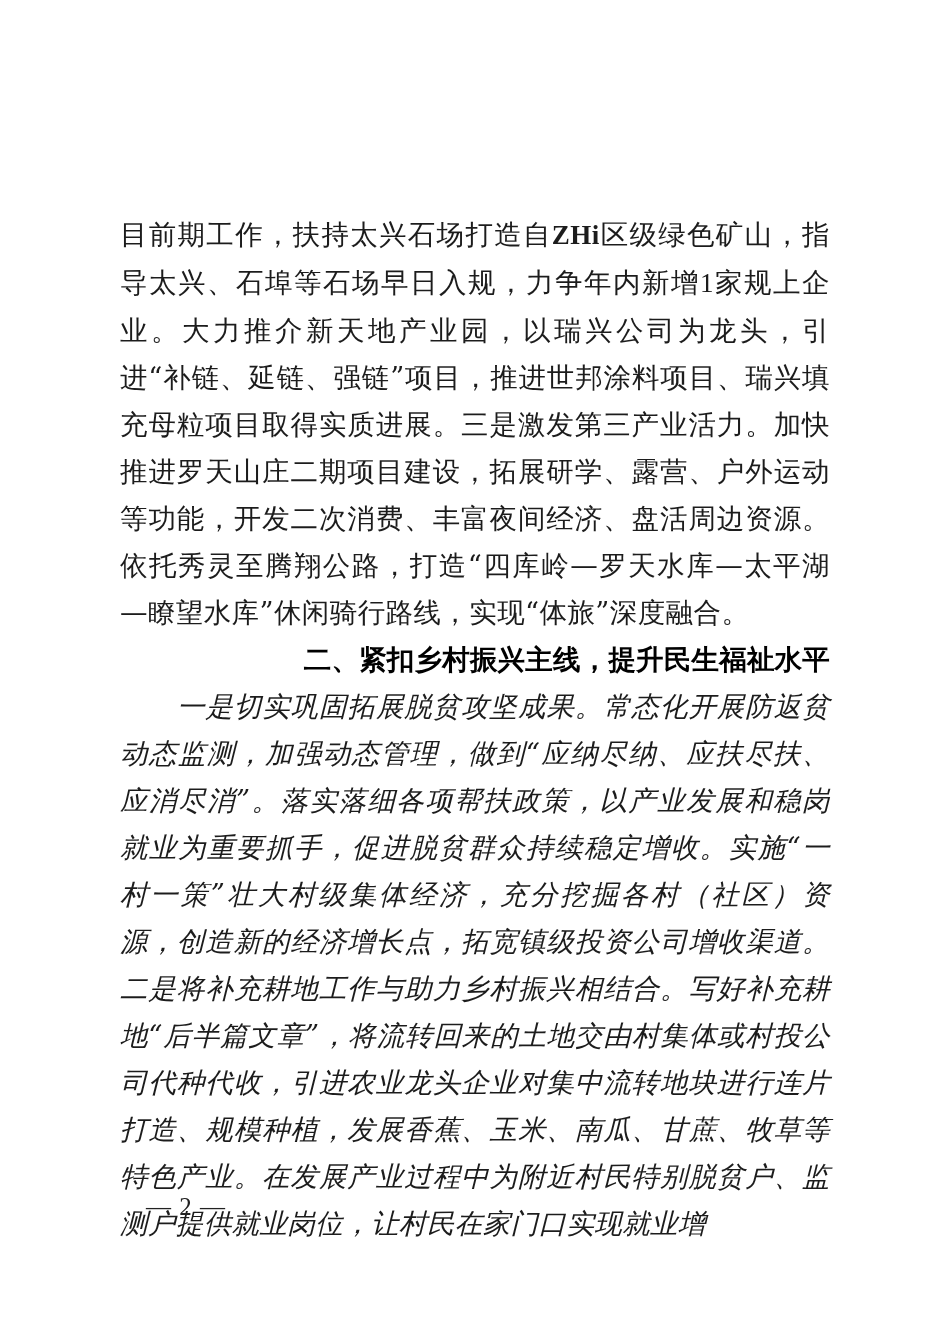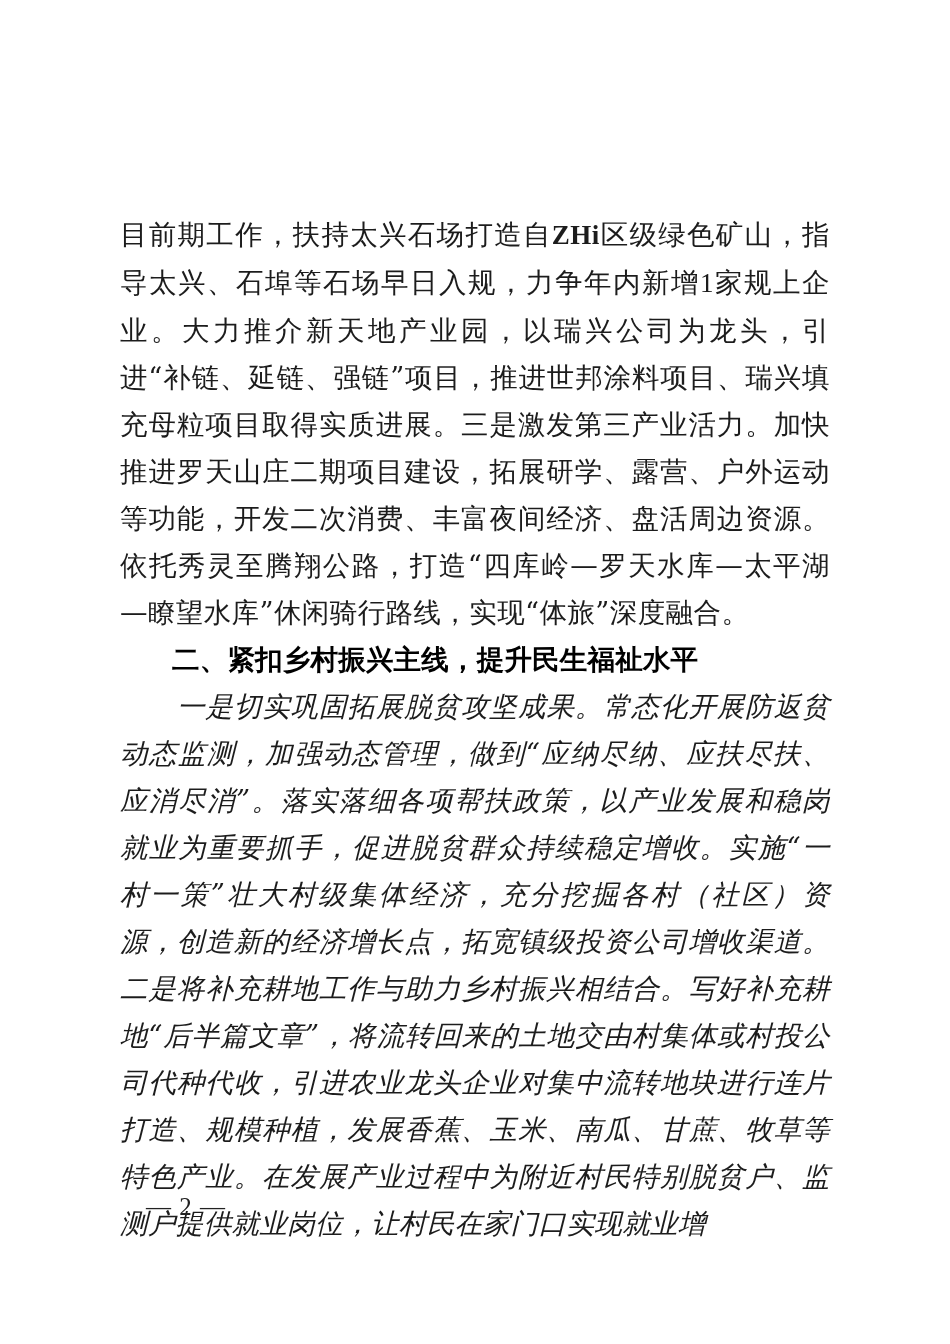--- a/index.html
+++ b/index.html
@@ -59,21 +59,21 @@
   h2.section-heading {
     margin: 0;
     padding: 0;
     font-family: "DejaVu Sans", "Liberation Sans", sans-serif;
     font-size: 27.5px;
     line-height: 47px;
     font-weight: 700;
     color: #000000;
     text-indent: 52px;
     letter-spacing: 0.2px;
-    text-align: left;
+    text-align: right;
   }
 
   .latin-term {
     font-family: "Liberation Serif", "DejaVu Serif", serif;
     font-weight: 700;
     font-size: 27px;
     letter-spacing: 0.5px;
   }
 
   .num {

